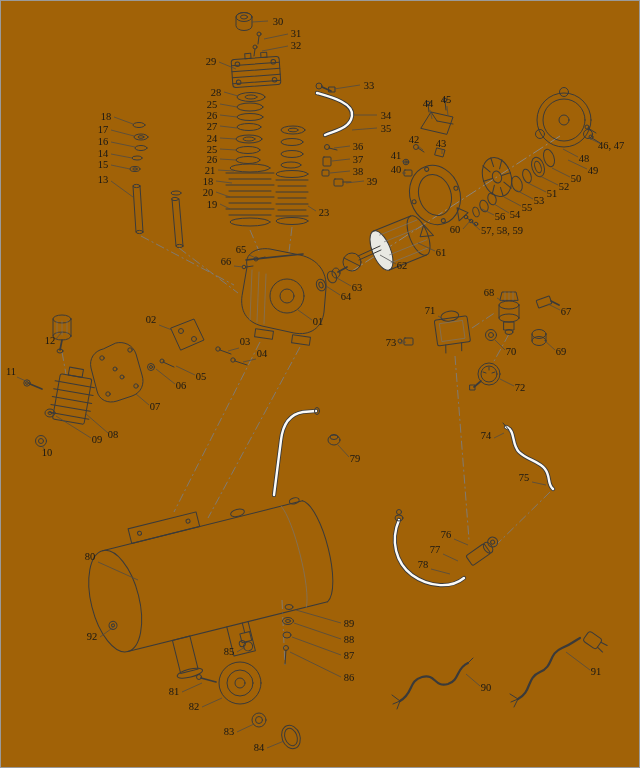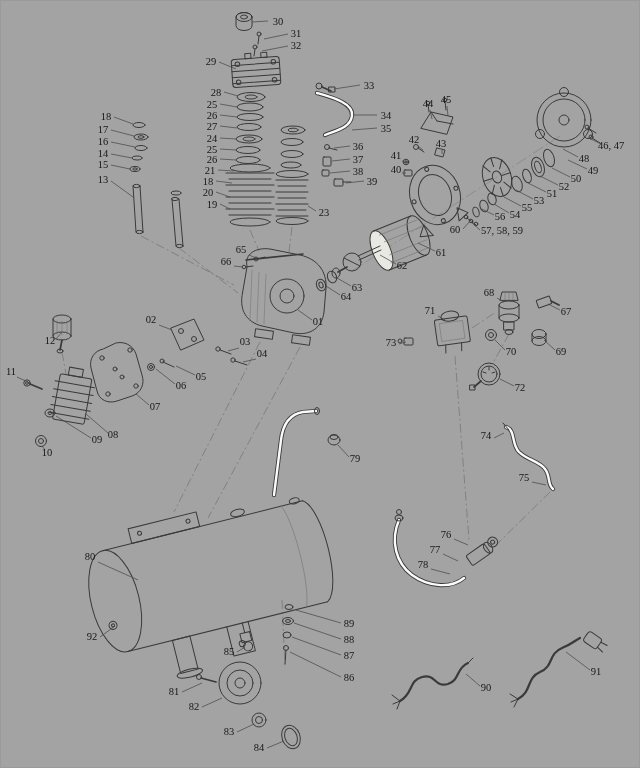--- a/index.html
+++ b/index.html
@@ -1,16 +1,16 @@
 <!DOCTYPE html>
 <html><head>
 <meta charset="utf-8">
 <style>
   html,body{margin:0;padding:0;background:#e8e8e8}
-  .page{width:640px;height:768px;position:relative;background:#a3a3a3;overflow:hidden;margin:0 auto}
+  .page{width:640px;height:768px;position:relative;background:#a16207;overflow:hidden;margin:0 auto}
   svg{display:block}
   .frame{fill:none;stroke:#9a9a9a;stroke-width:1}
   .part path,.part rect,.part circle,.part ellipse,.part line,.part polyline,.part polygon{
     fill:none;stroke:#3a3a3a;stroke-width:1;stroke-linecap:round;stroke-linejoin:round}
   .part .w2{stroke-width:1.7}
   .part .thin{stroke-width:.6;stroke:#777}
   .part .fillg{fill:#e9e9e3}
   .part .tube{stroke-width:4.2}
   .part .tubein{stroke:#fbfbf9;stroke-width:2.4}
   .part .cord{stroke-width:2.2}

